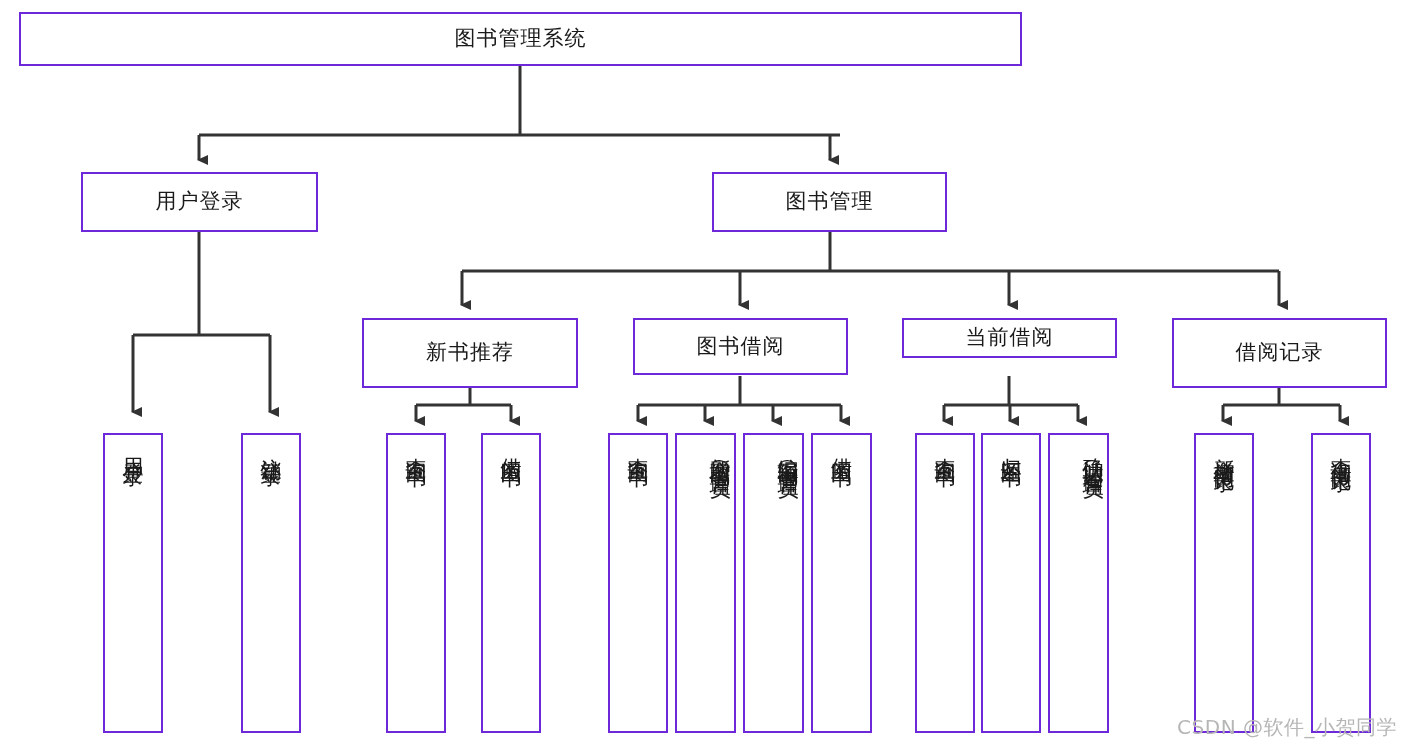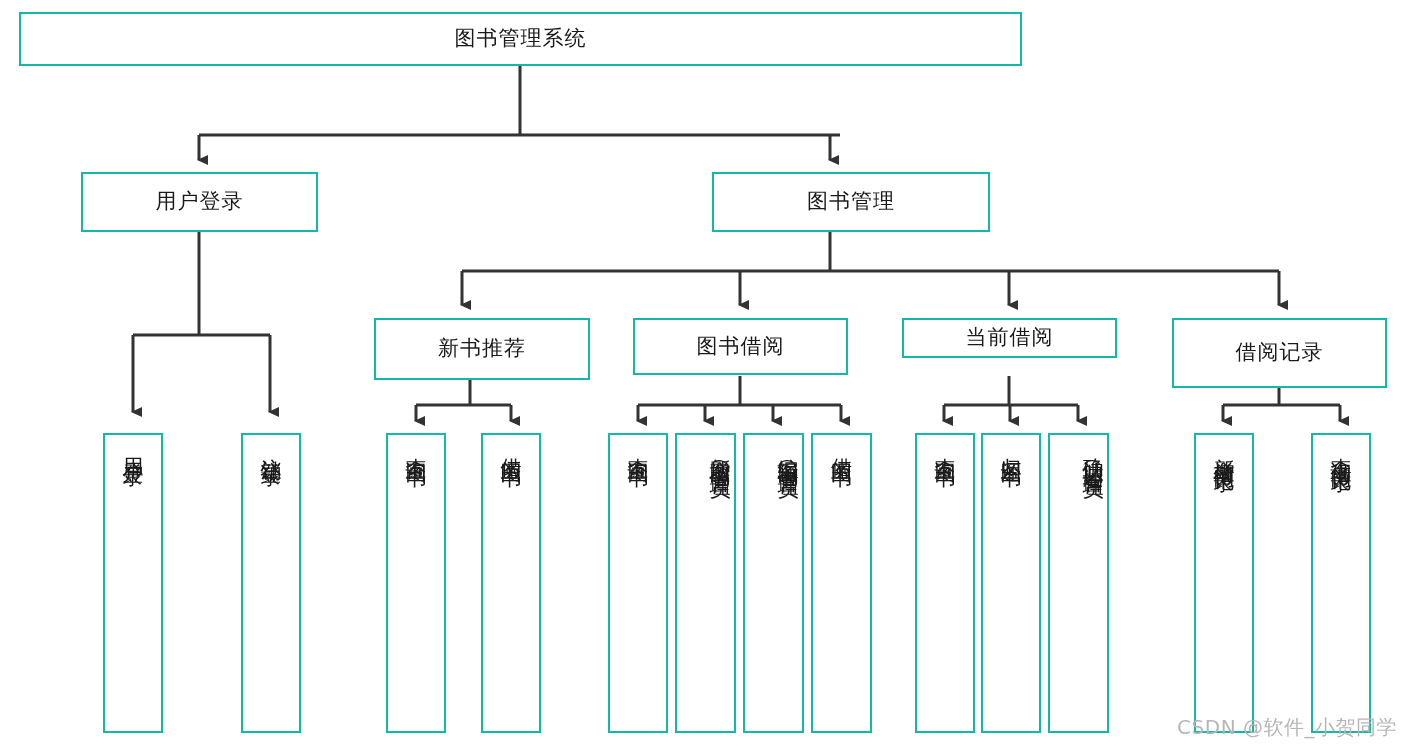--- a/index.html
+++ b/index.html
@@ -21,21 +21,21 @@
     position: absolute;
     left: 0;
     top: 0;
     width: 1405px;
     height: 747px;
     pointer-events: none;
   }
   .node {
     position: absolute;
     box-sizing: border-box;
-    border: 2px solid #14b8a6;
+    border: 2px solid #6d28d9;
     background: #ffffff;
     display: flex;
     align-items: center;
     justify-content: center;
     color: #1a1a1a;
   }
   .node.h {
     font-size: 21px;
     line-height: 1.2;
     letter-spacing: 1px;
@@ -125,25 +125,25 @@
     </g>
   </svg>
 
   <div class="node h" style="left:19px; top:12px; width:1003px; height:54px;">
     <span>图书管理系统</span>
   </div>
 
   <div class="node h" style="left:81px; top:172px; width:237px; height:60px;">
     <span>用户登录</span>
   </div>
-  <div class="node h" style="left:712px; top:172px; width:278px; height:60px;">
+  <div class="node h" style="left:712px; top:172px; width:235px; height:60px;">
     <span>图书管理</span>
   </div>
 
-  <div class="node h" style="left:362px; top:318px; width:216px; height:62px;margin-left:12px;">
+  <div class="node h" style="left:362px; top:318px; width:216px; height:70px;">
     <span>新书推荐</span>
   </div>
   <div class="node h" style="left:633px; top:318px; width:215px; height:57px;">
     <span>图书借阅</span>
   </div>
   <div class="node h" style="left:902px; top:318px; width:215px; height:40px;">
     <span>当前借阅</span>
   </div>
   <div class="node h" style="left:1172px; top:318px; width:215px; height:70px;">
     <span>借阅记录</span>

